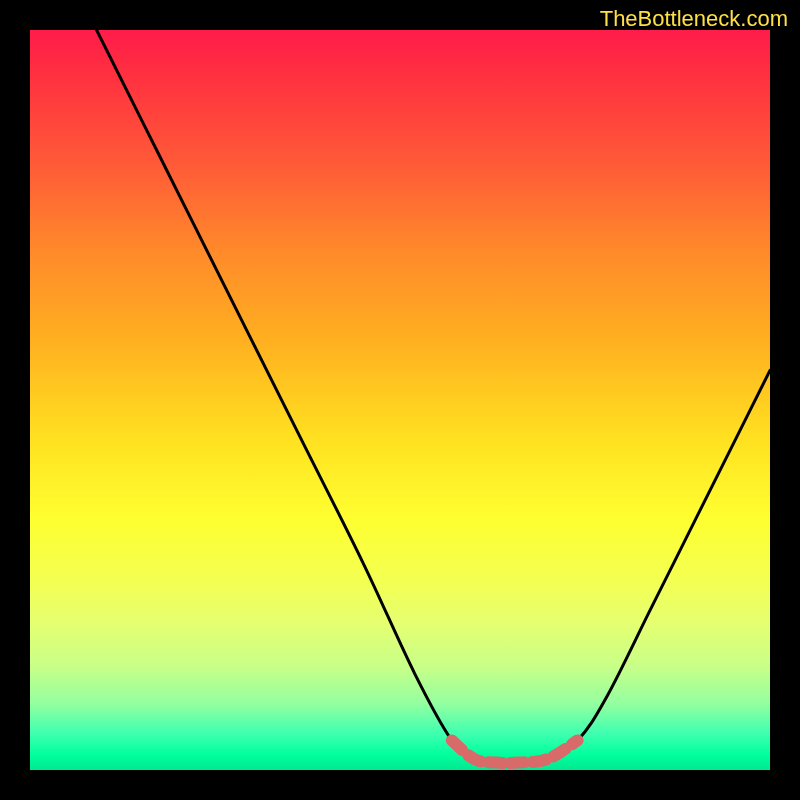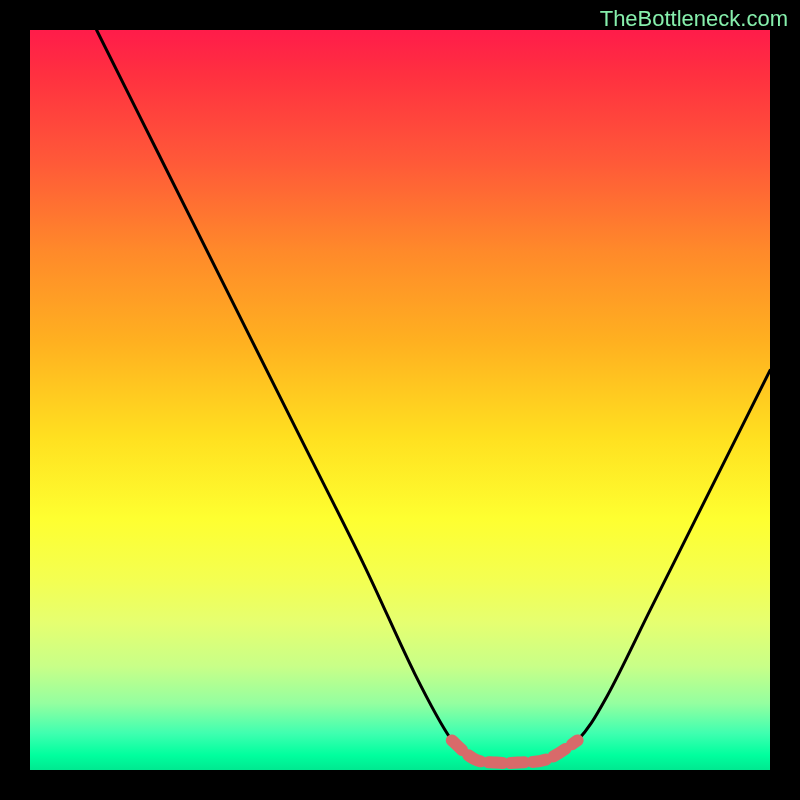--- a/index.html
+++ b/index.html
@@ -8,21 +8,21 @@
     height: 800px;
     background: #000;
     position: relative;
     font-family: Arial, sans-serif;
     overflow: hidden;
   }
   .watermark {
     position: absolute;
     top: 6px;
     right: 12px;
-    color: #86efac;
+    color: #fde047;
     font-size: 22px;
     z-index: 10;
     margin-left: 20px;
   }
   .plot-outer {
     position: absolute;
     left: 30px;
     top: 30px;
     width: 740px;
     height: 740px;

